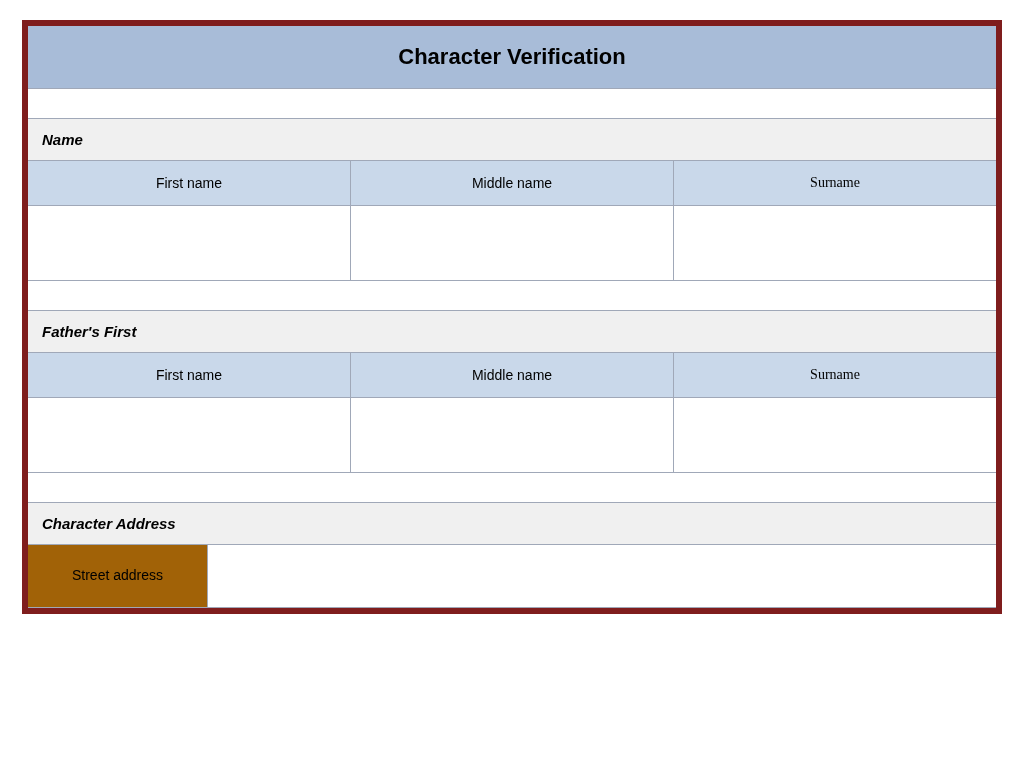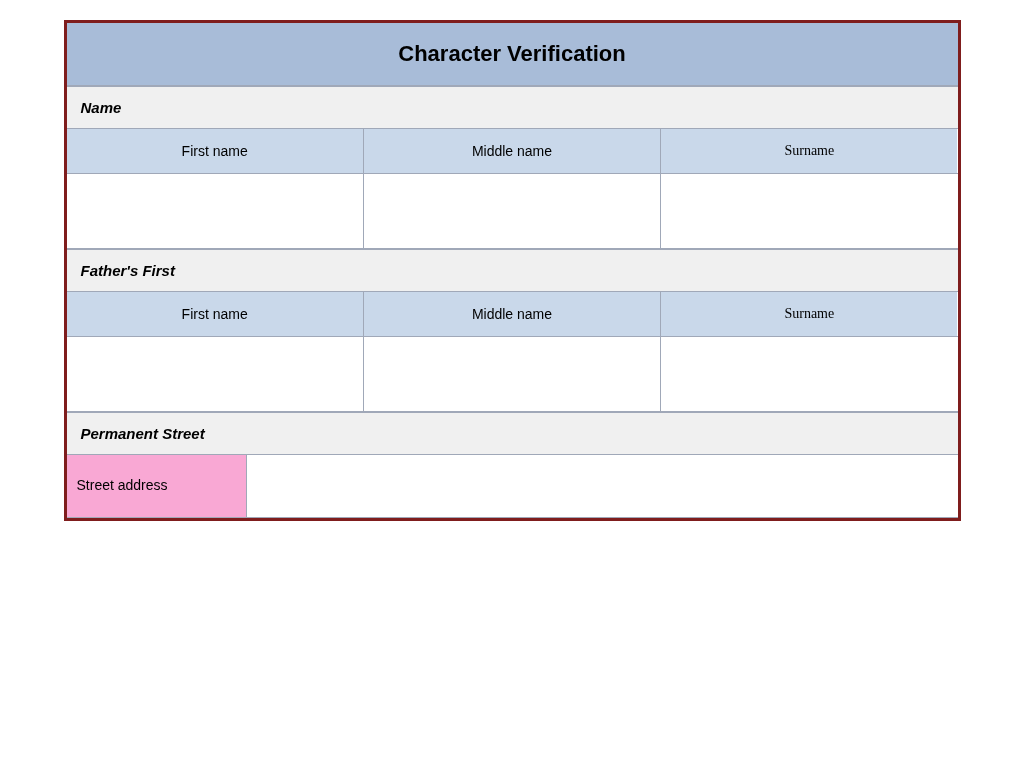--- a/index.html
+++ b/index.html
@@ -11,42 +11,43 @@
     body {
       background: #fff;
       font-family: Arial, sans-serif;
       display: flex;
       justify-content: center;
       align-items: flex-start;
       padding: 20px;
     }
 
     .form-container {
-      width: 897px;
-      border: 3px solid #7f1d1d;
+      width: 980px;
+      border: 6px solid #7f1d1d;
       border-collapse: collapse;
     }
 
     .form-title {
       background-color: #a8bcd8;
       text-align: center;
       padding: 18px;
       font-size: 22px;
       font-weight: bold;
       border-bottom: 1px solid #a0a8b8;
     }
 
     .section-header {
       background-color: #f0f0f0;
       padding: 12px 14px;
       font-style: italic;
       font-weight: bold;
       font-size: 15px;
       border-bottom: 1px solid #a0a8b8;
       border-top: 1px solid #a0a8b8;
+      margin-top: 29px;
     }
 
     .section-header:first-of-type {
       border-top: none;
     }
 
     .fields-header-row {
       display: flex;
       border-bottom: 1px solid #a0a8b8;
     }
@@ -89,22 +90,23 @@
       background: transparent;
     }
 
     .street-header-row {
       display: flex;
       border-bottom: 1px solid #a0a8b8;
     }
 
     .street-label {
       width: 180px;
-      background-color: #f9a8d4;
-      padding: 22px 10px;
+      background-color: #a16207;
+      text-align: center;
+      padding: 22px 16px;
       font-size: 14px;
       border-right: 1px solid #a0a8b8;
     }
 
     .street-input {
       flex: 1;
       background-color: #ffffff;
       padding: 22px 10px;
     }
 
@@ -161,21 +163,21 @@
     </div>
     <div class="field-input">
       <input type="text" style="">
     </div>
     <div class="field-input">
       <input type="text" style="">
     </div>
   </div>
 
   <div class="section-header">
-    <span>Permanent Street</span>
+    <span>Character Address</span>
   </div>
 
   <div class="street-header-row">
     <div class="street-label">Street address</div>
     <div class="street-input">
       <input type="text" style="">
     </div>
   </div>
 
 </div>

